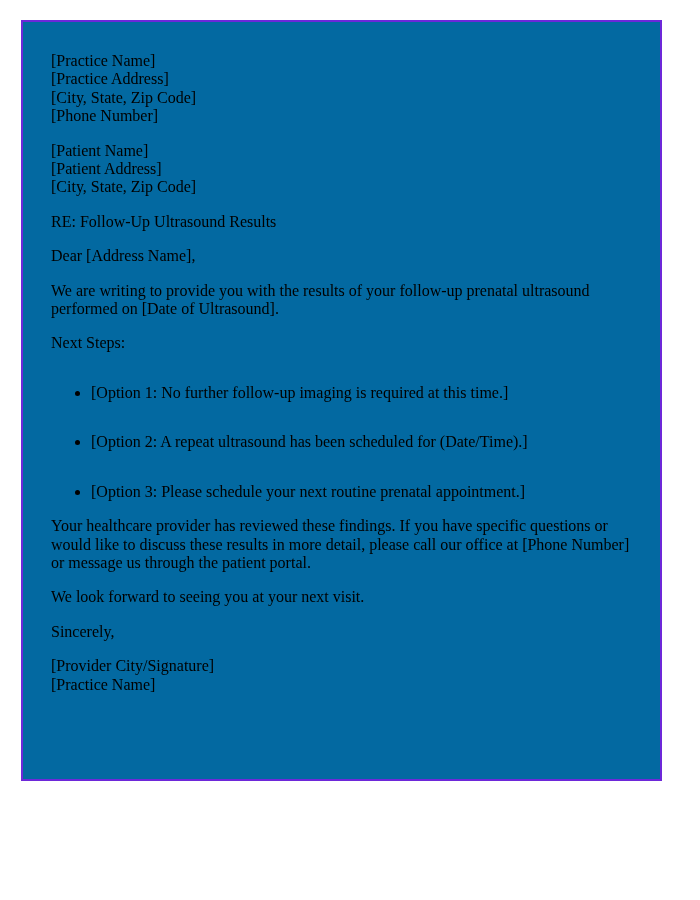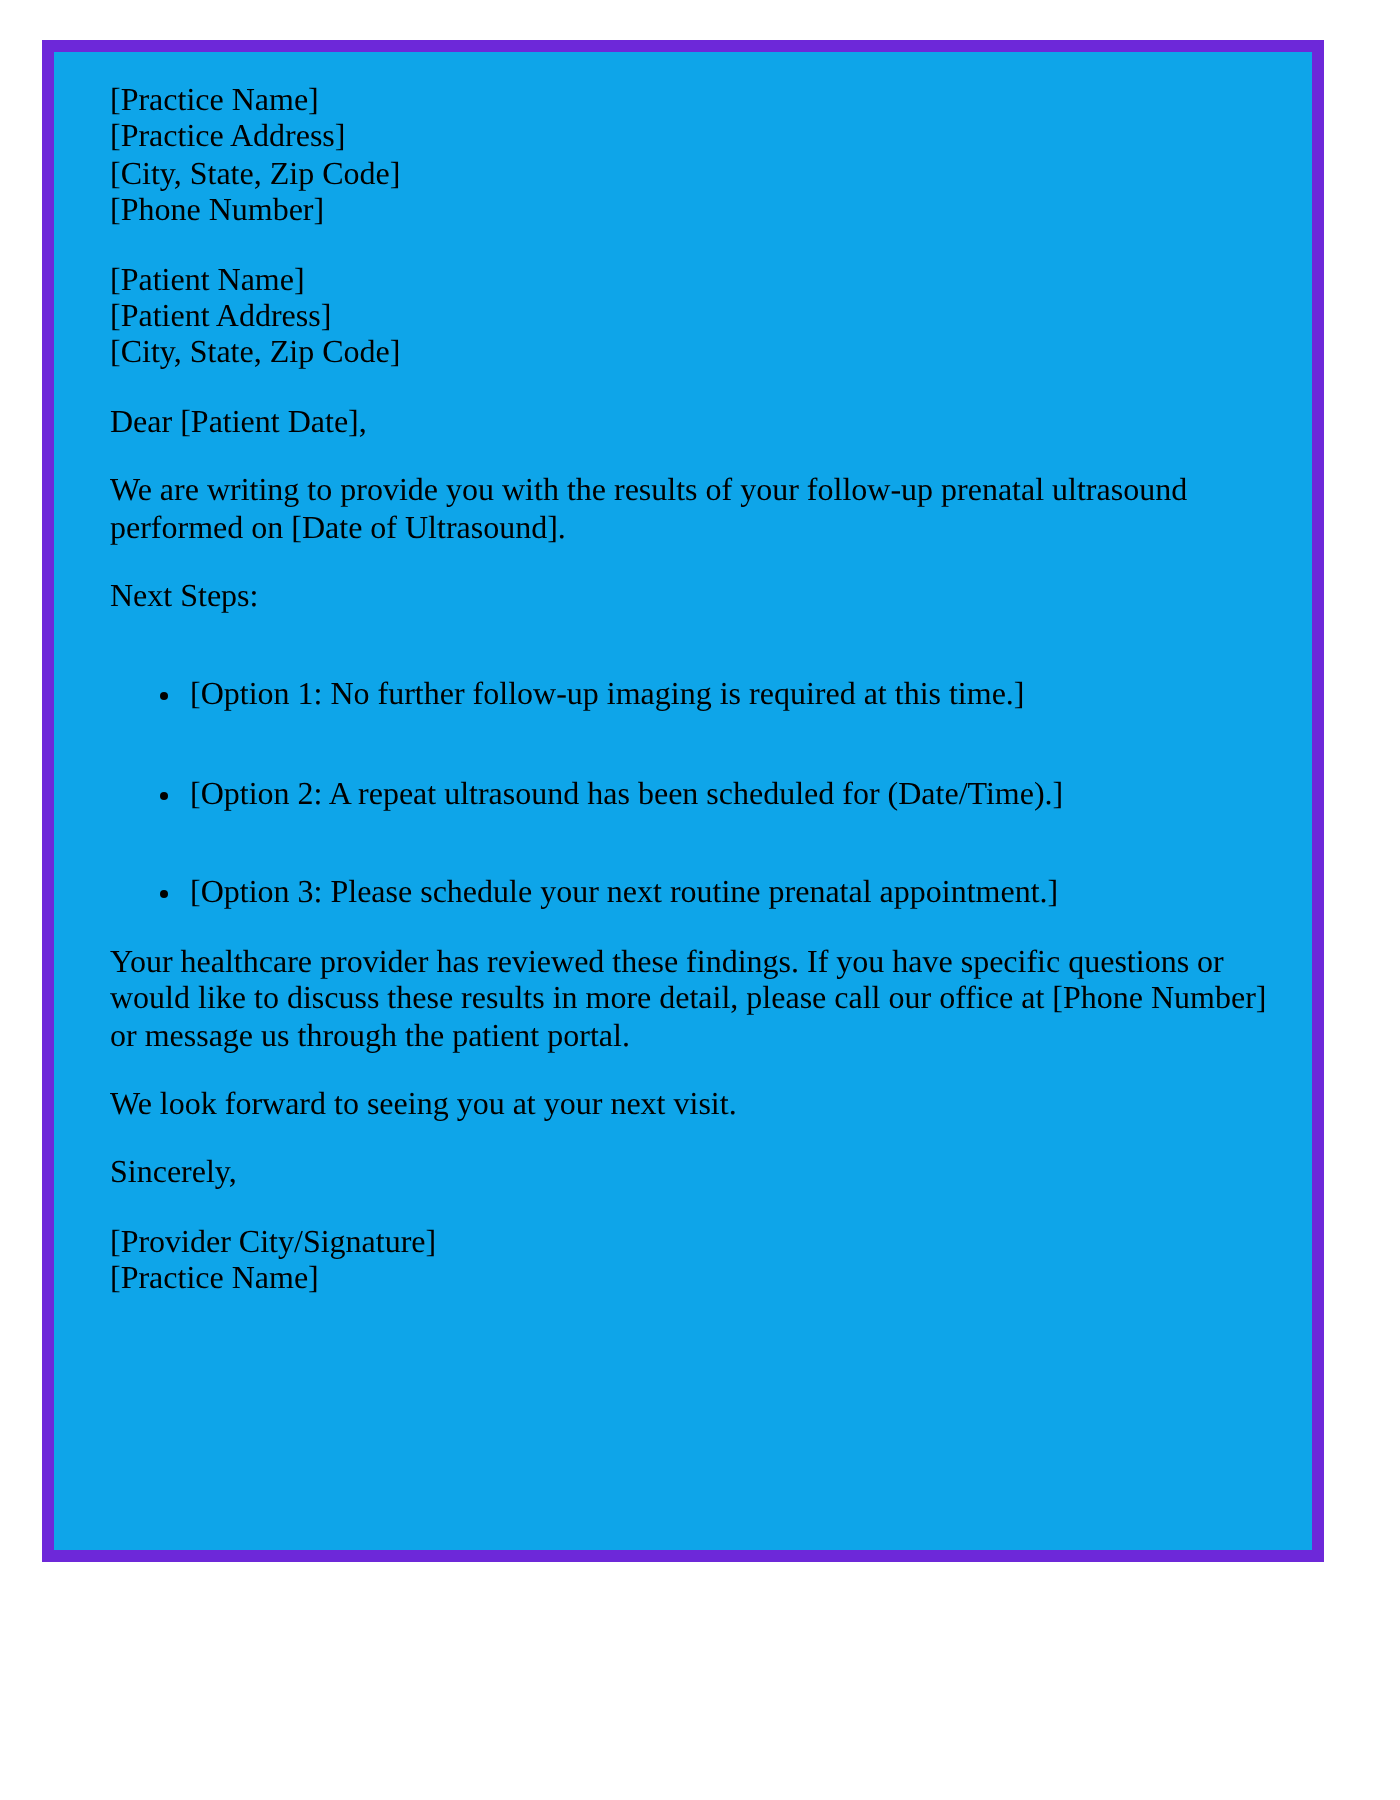--- a/index.html
+++ b/index.html
@@ -16,23 +16,23 @@
     color: #000000;
     overflow: hidden;
   }
   .page {
     position: absolute;
     left: 21px;
     top: 20px;
     width: 641px;
     height: 761px;
     box-sizing: border-box;
-    border: 6px solid #6d28d9;
-    background: #0ea5e9;
-    padding: 0 20px 0 28px;
+    border: 2px solid #6d28d9;
+    background: #0369a1;
+    padding: 14px 20px 0 28px;
     overflow: hidden;
   }
   .page p {
     margin: 16px 0;
     line-height: 18.4px;
     white-space: pre-line; 
   }
   .page ul {
     margin: 16px 0;
     padding-left: 40px;
@@ -50,21 +50,22 @@
 <body>
 
 <div class="page">
   <p>[Practice Name]
 [Practice Address]
 [City, State, Zip Code]
 [Phone Number]</p>
   <p>[Patient Name]
 [Patient Address]
 [City, State, Zip Code]</p>
-  <p>Dear [Patient Date],</p>
+  <p>RE: Follow-Up Ultrasound Results</p>
+  <p>Dear [Address Name],</p>
   <p>We are writing to provide you with the results of your follow-up prenatal ultrasound
 performed on [Date of Ultrasound].</p>
   <p class="bold">Next Steps:</p>
   <ul>
     <li>[Option 1: No further follow-up imaging is required at this time.]</li>
     <li>[Option 2: A repeat ultrasound has been scheduled for (Date/Time).]</li>
     <li>[Option 3: Please schedule your next routine prenatal appointment.]</li>
   </ul>
   <p>Your healthcare provider has reviewed these findings. If you have specific questions or
 would like to discuss these results in more detail, please call our office at [Phone Number]

